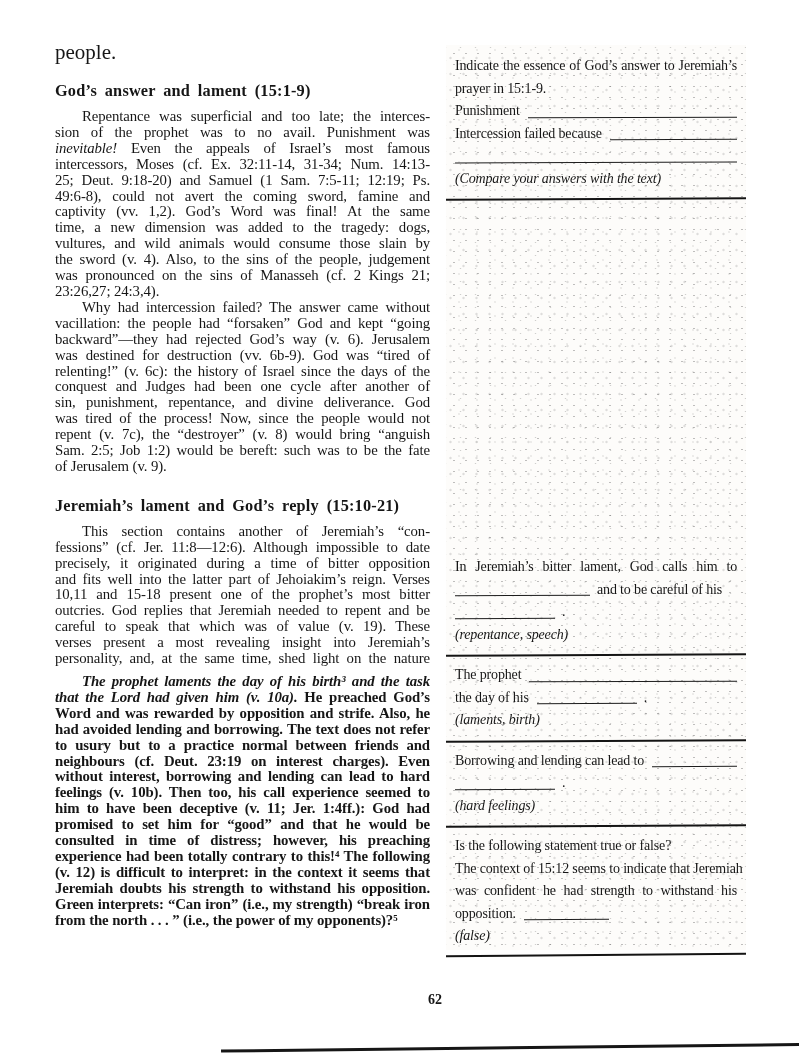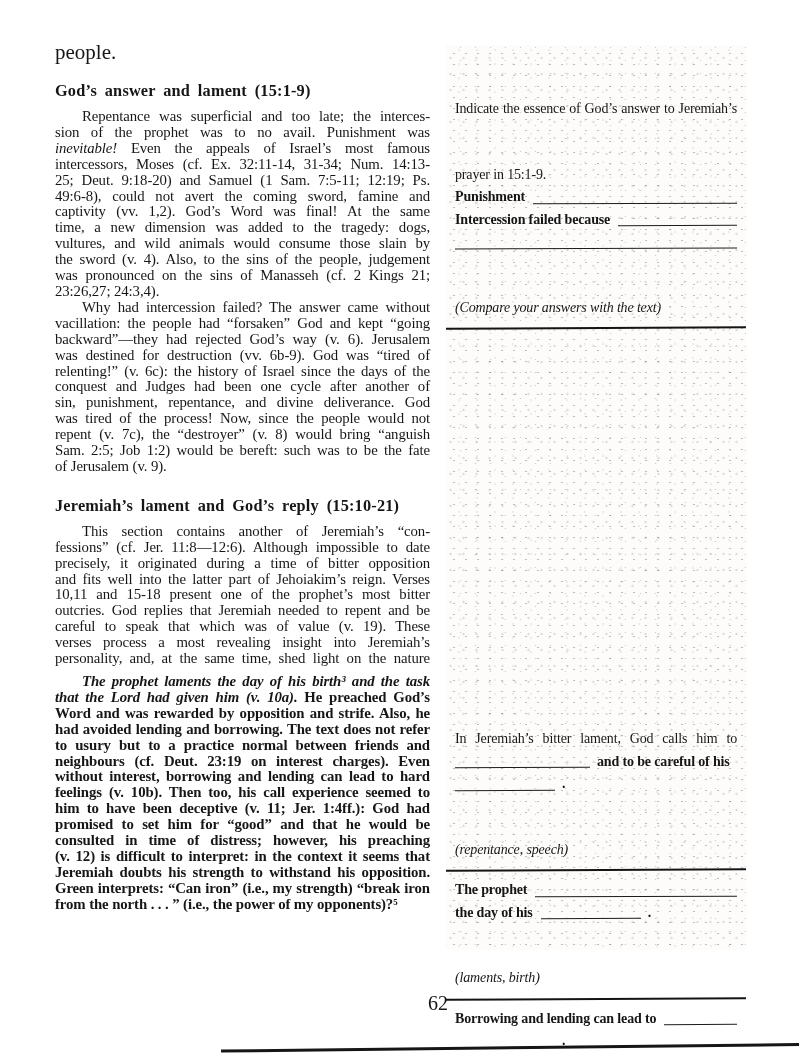--- a/index.html
+++ b/index.html
@@ -26,38 +26,38 @@
   .sidebar{position:absolute;left:446px;top:45px;width:300px;height:905px;
            box-sizing:border-box;padding:10px 9px 0 9px;
            background-color:#fdfcfa;
            background-image:
              radial-gradient(rgba(45,45,45,.30) .6px, transparent 1px),
              radial-gradient(rgba(45,45,45,.22) .7px, transparent 1.05px),
              radial-gradient(rgba(45,45,45,.15) .9px, transparent 1.3px),
              radial-gradient(rgba(45,45,45,.20) .6px, transparent .95px);
            background-size:12px 11px,15px 13px,13px 16px,18px 14px;
            background-position:2px 3px,7px 9px,11px 5px,4px 12px;}
-  .sb-line{font-size:14px;line-height:22.5px;letter-spacing:-0.15px;margin-top:43px;}
+  .sb-line{font-size:14px;line-height:22.5px;letter-spacing:-0.15px;}
   .sb-just{white-space:nowrap;text-align:justify;text-align-last:justify;}
   .sb-hint{font-style:italic;}
-  .sb-fill{display:flex;align-items:flex-end;height:22.5px;font-weight:bold;}
+  .sb-fill{display:flex;align-items:flex-end;height:22.5px;}
   .sb-pre{white-space:pre;font-size:14px;line-height:22.5px;letter-spacing:-0.15px;}
   .sb-post{white-space:pre;font-size:14px;line-height:22.5px;letter-spacing:-0.15px;margin-left:7px;}
   .sb-rule{border-bottom:1.9px solid #1d1d1d;margin-bottom:5px;transform:rotate(-0.2deg);}
   .sb-rule.after-text{margin-left:8px;}
   .sb-rule-fill{flex:1;}
   .sb-rule-w{width:135px;}
   .sb-rule-m{width:100px;}
   .sb-rule-s{width:85px;}
   .sb-div{border-top:2.8px solid #141414;margin:8px -9px;transform:rotate(-0.25deg);}
   .sb-div.final{margin-top:6px;transform:rotate(-0.5deg);}
   .sb-gap{height:348px;}
 
   
-  .page-num{position:absolute;left:428px;top:992px;font-size:20px;}
+  .page-num{position:absolute;left:428px;top:992px;font-size:14px;font-weight:bold;}
   .bottom-bar{position:absolute;left:221px;top:1043px;width:578px;height:3.2px;
               background:#161616;transform:rotate(-0.65deg);transform-origin:100% 50%;}
 </style>
 </head>
 <body>
 
 <div class="page">
 
   <div class="left-col">
     <div class="cont">people.</div>
@@ -95,35 +95,36 @@
         <div class="section">
           <div class="heading">Jeremiah’s lament and God’s reply (15:10-21)</div>
           <div class="para">
             <div class="bline pfirst"><span>This section contains another of Jeremiah’s “con-</span></div>
             <div class="bline"><span>fessions” (cf. Jer. 11:8—12:6). Although impossible to date</span></div>
             <div class="bline"><span>precisely, it originated during a time of bitter opposition</span></div>
             <div class="bline"><span>and fits well into the latter part of Jehoiakim’s reign. Verses</span></div>
             <div class="bline"><span>10,11 and 15-18 present one of the prophet’s most bitter</span></div>
             <div class="bline"><span>outcries. God replies that Jeremiah needed to repent and be</span></div>
             <div class="bline"><span>careful to speak that which was of value (v. 19). These</span></div>
-            <div class="bline"><span>verses process a most revealing insight into Jeremiah’s</span></div>
+            <div class="bline"><span>verses present a most revealing insight into Jeremiah’s</span></div>
             <div class="bline"><span>personality, and, at the same time, shed light on the nature</span></div>
           </div>
           <div class="para">
             <div class="bline pfirst"><i>The prophet laments the day of his birth³ and the task</i></div>
             <div class="bline"><i>that the Lord had given him (v. 10a).</i><span> He preached God’s</span></div>
             <div class="bline"><span>Word and was rewarded by opposition and strife. Also, he</span></div>
             <div class="bline"><span>had avoided lending and borrowing. The text does not refer</span></div>
             <div class="bline"><span>to usury but to a practice normal between friends and</span></div>
             <div class="bline"><span>neighbours (cf. Deut. 23:19 on interest charges). Even</span></div>
             <div class="bline"><span>without interest, borrowing and lending can lead to hard</span></div>
             <div class="bline"><span>feelings (v. 10b). Then too, his call experience seemed to</span></div>
             <div class="bline"><span>him to have been deceptive (v. 11; Jer. 1:4ff.): God had</span></div>
             <div class="bline"><span>promised to set him for “good” and that he would be</span></div>
             <div class="bline"><span>consulted in time of distress; however, his preaching</span></div>
+            <div class="bline"><span>experience had been totally contrary to this!⁴ The following</span></div>
             <div class="bline"><span>(v. 12) is difficult to interpret: in the context it seems that</span></div>
             <div class="bline"><span>Jeremiah doubts his strength to withstand his opposition.</span></div>
             <div class="bline"><span>Green interprets: “Can iron” (i.e., my strength) “break iron</span></div>
             <div class="bline plast"><span>from the north . . . ” (i.e., the power of my opponents)?⁵</span></div>
           </div>
         </div>
       </div>
   </div>
 
   <div class="sidebar" id="sidebar">
@@ -170,20 +171,21 @@
         <span class="sb-rule sb-rule-fill after-text"></span>
       </div>
       <div class="sb-fill">
         <span class="sb-rule sb-rule-m"></span>
         <span class="sb-post">.</span>
       </div>
       <div class="sb-line sb-hint">(hard feelings)</div>
       <div class="sb-div"></div>
       <div class="sb-line">Is the following statement true or false?</div>
       <div class="sb-line sb-just">The context of 15:12 seems to indicate that Jeremiah</div>
+      <div class="sb-line sb-just">was confident he had strength to withstand his</div>
       <div class="sb-fill">
         <span class="sb-pre">opposition.</span>
         <span class="sb-rule sb-rule-s after-text"></span>
       </div>
       <div class="sb-line sb-hint">(false)</div>
       <div class="sb-div final"></div>
     </div>
 
   <div class="page-num">62</div>
 

